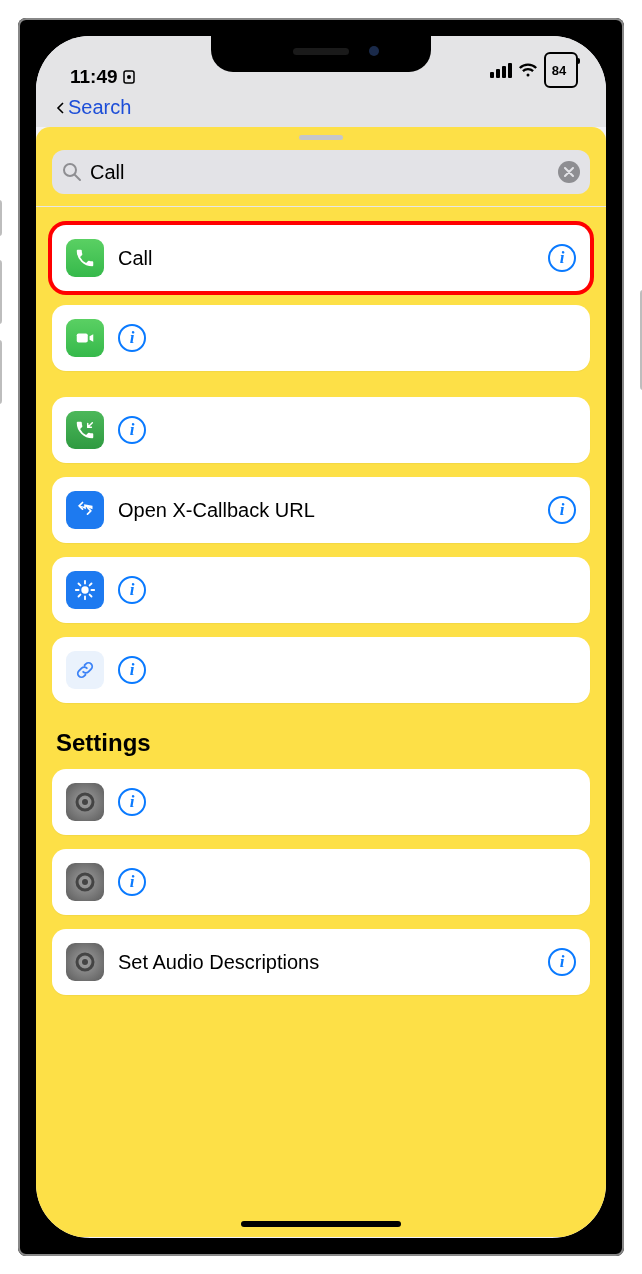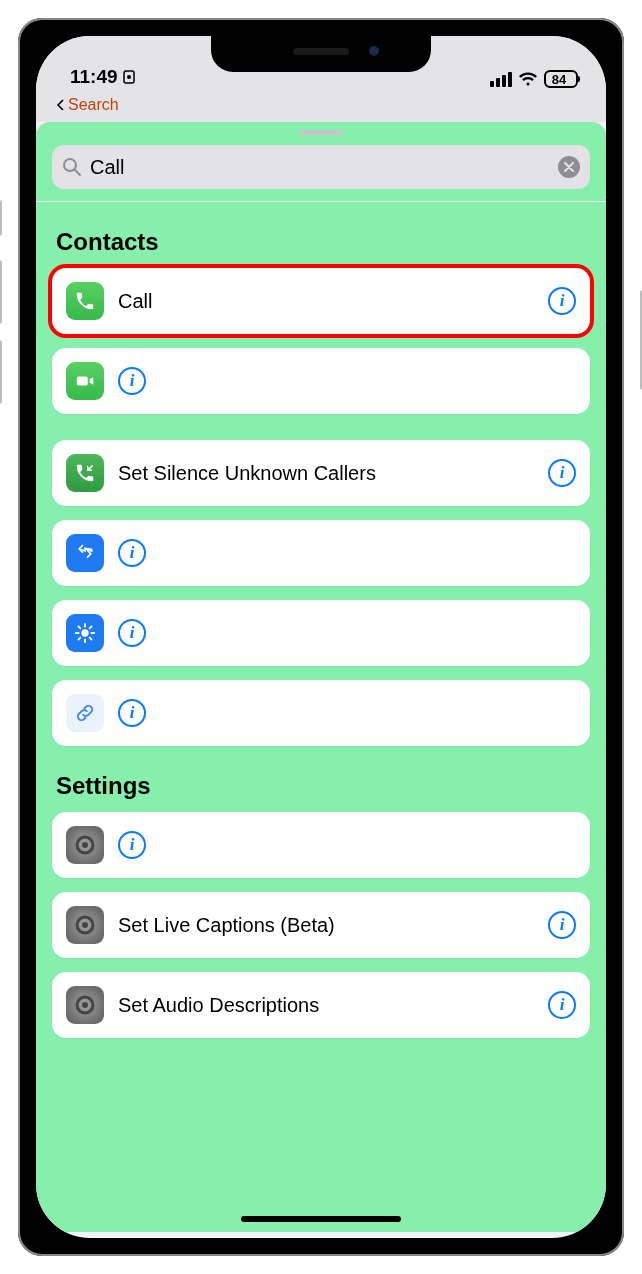--- a/index.html
+++ b/index.html
@@ -14,21 +14,21 @@
     .device {
       width: 642px;
       height: 1274px;
       background: #fff;
       position: relative;
       padding: 18px;
     }
     .phone-frame {
       width: 100%;
       height: 100%;
-      border-radius: 24px;
+      border-radius: 8px;
       background: #000;
       padding: 14px;
       position: relative;
       box-shadow: inset 0 0 0 2px #888;
     }
     .phone-inner {
       width: 100%;
       height: 100%;
       border-radius: 58px;
       background: #000;
@@ -110,40 +110,40 @@
     .signal-bars span:nth-child(2){height:9px;}
     .signal-bars span:nth-child(3){height:12px;}
     .signal-bars span:nth-child(4){height:15px;}
     .wifi { width: 20px; height: 16px; }
     .battery {
       display: flex; align-items: center;
       border: 2px solid #000; border-radius: 6px;
       padding: 1px 6px 1px 2px;
       font-size: 13px; font-weight: 700;
       position: relative;
-      height: 18px;
+      height: 36px;
       min-width: 34px;
       justify-content: center;
     }
     .battery::after {
       content: ""; position: absolute; right: -4px; top: 4px;
       width: 3px; height: 6px; background: #000; border-radius: 0 2px 2px 0;
     }
     .nav-back {
       padding: 4px 16px 8px 20px;
-      font-size: 16px;
-      color: #c2410c;
+      font-size: 20px;
+      color: #1d4ed8;
       background: #e4e4e6;
       display: flex;
       align-items: center;
       gap: 2px;
     }
 
     .sheet {
-      background: #86efac;
+      background: #fde047;
       border-top-left-radius: 14px;
       border-top-right-radius: 14px;
       height: calc(100% - 92px);
       overflow: hidden;
       position: relative;
     }
     .grabber {
       width: 44px; height: 5px; background: #c6c6c8;
       border-radius: 3px; margin: 8px auto 10px auto;
     }
@@ -304,21 +304,20 @@
               <button class="clear-btn">
                 <svg width="10" height="10" viewBox="0 0 10 10">
                     <path d="M1 1l8 8M9 1l-8 8" stroke="#e3e3e7" stroke-width="2" stroke-linecap="round"></path>
                   </svg>
               </button>
             </div>
           </div>
 
           <div class="content">
 
-            <div class="section-header">Contacts</div>
             <div class="row-list">
               <div class="row highlight">
                 <div class="icon-box ic-green">
                   <svg width="22" height="22" viewBox="0 0 24 24">
                       <path d="M6.6 10.8a15 15 0 006.6 6.6l2.2-2.2a1 1 0 011-.25 11.4 11.4 0 003.6.57 1 1 0 011 1V20a1 1 0 01-1 1A17 17 0 013 4a1 1 0 011-1h3.5a1 1 0 011 1 11.4 11.4 0 00.57 3.6 1 1 0 01-.25 1l-2.2 2.2z" fill="#fff"></path>
                     </svg>
                 </div>
                 <span class="row-label">Call</span>
                 <button class="info-btn">i</button>
               </div>
@@ -334,31 +333,31 @@
             </div>
 
             <div class="row-list">
               <div class="row">
                 <div class="icon-box ic-green-dark">
                   <svg width="22" height="22" viewBox="0 0 24 24">
                       <path d="M6.6 10.8a15 15 0 006.6 6.6l2.2-2.2a1 1 0 011-.25 11.4 11.4 0 003.6.57 1 1 0 011 1V20a1 1 0 01-1 1A17 17 0 013 4a1 1 0 011-1h3.5a1 1 0 011 1 11.4 11.4 0 00.57 3.6 1 1 0 01-.25 1l-2.2 2.2z" fill="#fff"></path>
                       <path d="M20 4l-5 5m0-4v4h4" stroke="#fff" stroke-width="1.6" fill="none" stroke-linecap="round"></path>
                     </svg>
                 </div>
-                <span class="row-label">Set Silence Unknown Callers</span>
                 <button class="info-btn">i</button>
               </div>
               <div class="row">
                 <div class="icon-box ic-blue">
                   <svg width="20" height="20" viewBox="0 0 24 24">
                       <path d="M7 3h4l-3 8h3l-5 10 2-8H5l2-10z" fill="#fff" transform="rotate(90 12 12)"></path>
                       <path d="M7 7l10 10M17 7L7 17" stroke="#fff" stroke-width="0"></path>
                       <path d="M9 5l-4 4 4 4M15 11l4 4-4 4" stroke="#fff" stroke-width="2" fill="none" stroke-linecap="round" stroke-linejoin="round" transform="translate(0,-2)"></path>
                     </svg>
                 </div>
+                <span class="row-label">Open X-Callback URL</span>
                 <button class="info-btn">i</button>
               </div>
               <div class="row">
                 <div class="icon-box ic-blue">
                   <svg width="22" height="22" viewBox="0 0 24 24">
                       <circle cx="12" cy="12" r="4" fill="#fff"></circle>
                       <g stroke="#fff" stroke-width="2" stroke-linecap="round">
                         <line x1="12" y1="2" x2="12" y2="5"></line>
                         <line x1="12" y1="19" x2="12" y2="22"></line>
                         <line x1="2" y1="12" x2="5" y2="12"></line>
@@ -393,21 +392,20 @@
                 </div>
                 <button class="info-btn">i</button>
               </div>
               <div class="row">
                 <div class="icon-box ic-gray">
                   <svg width="24" height="24" viewBox="0 0 24 24">
                       <circle cx="12" cy="12" r="8" fill="none" stroke="#444" stroke-width="3"></circle>
                       <circle cx="12" cy="12" r="3" fill="#444"></circle>
                     </svg>
                 </div>
-                <span class="row-label">Set Live Captions (Beta)</span>
                 <button class="info-btn">i</button>
               </div>
               <div class="row" style="margin-bottom:-30px;">
                 <div class="icon-box ic-gray">
                   <svg width="24" height="24" viewBox="0 0 24 24">
                       <circle cx="12" cy="12" r="8" fill="none" stroke="#444" stroke-width="3"></circle>
                       <circle cx="12" cy="12" r="3" fill="#444"></circle>
                     </svg>
                 </div>
                 <span class="row-label">Set Audio Descriptions</span>

